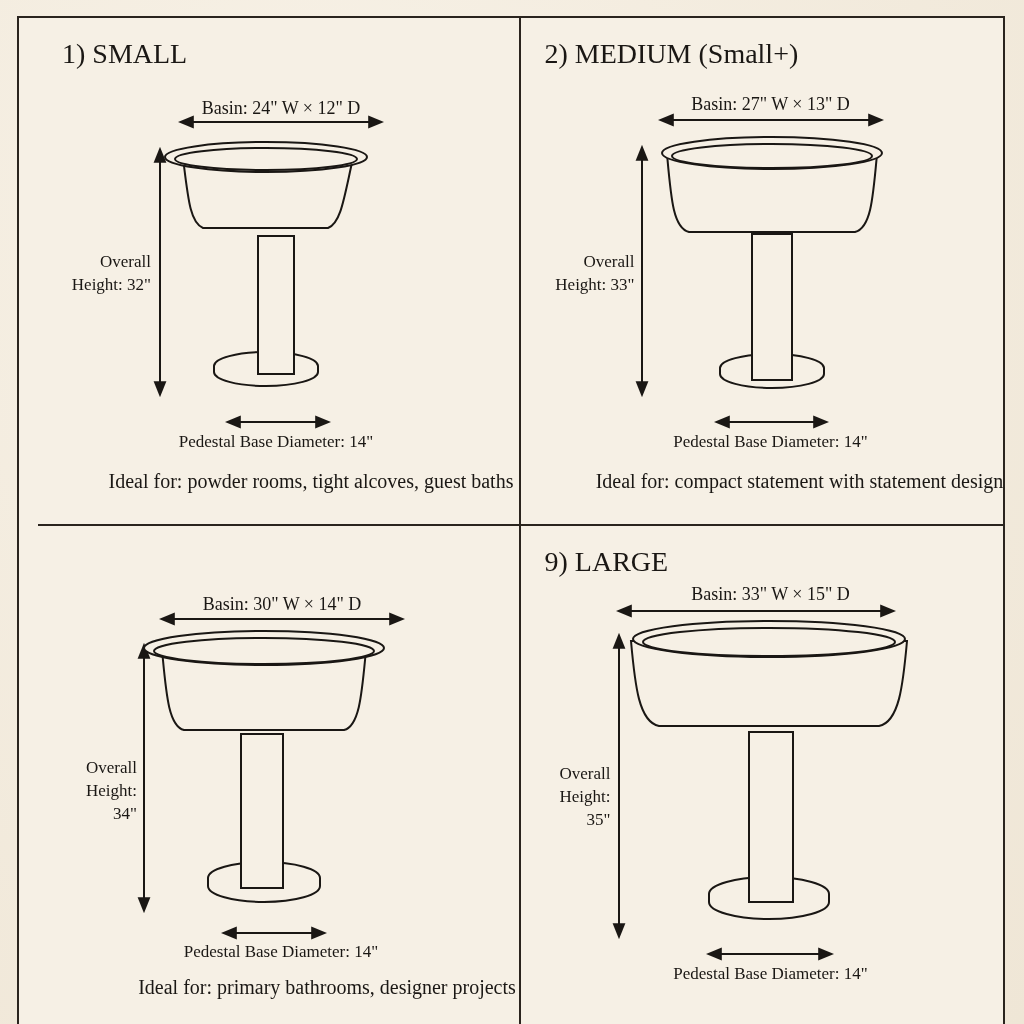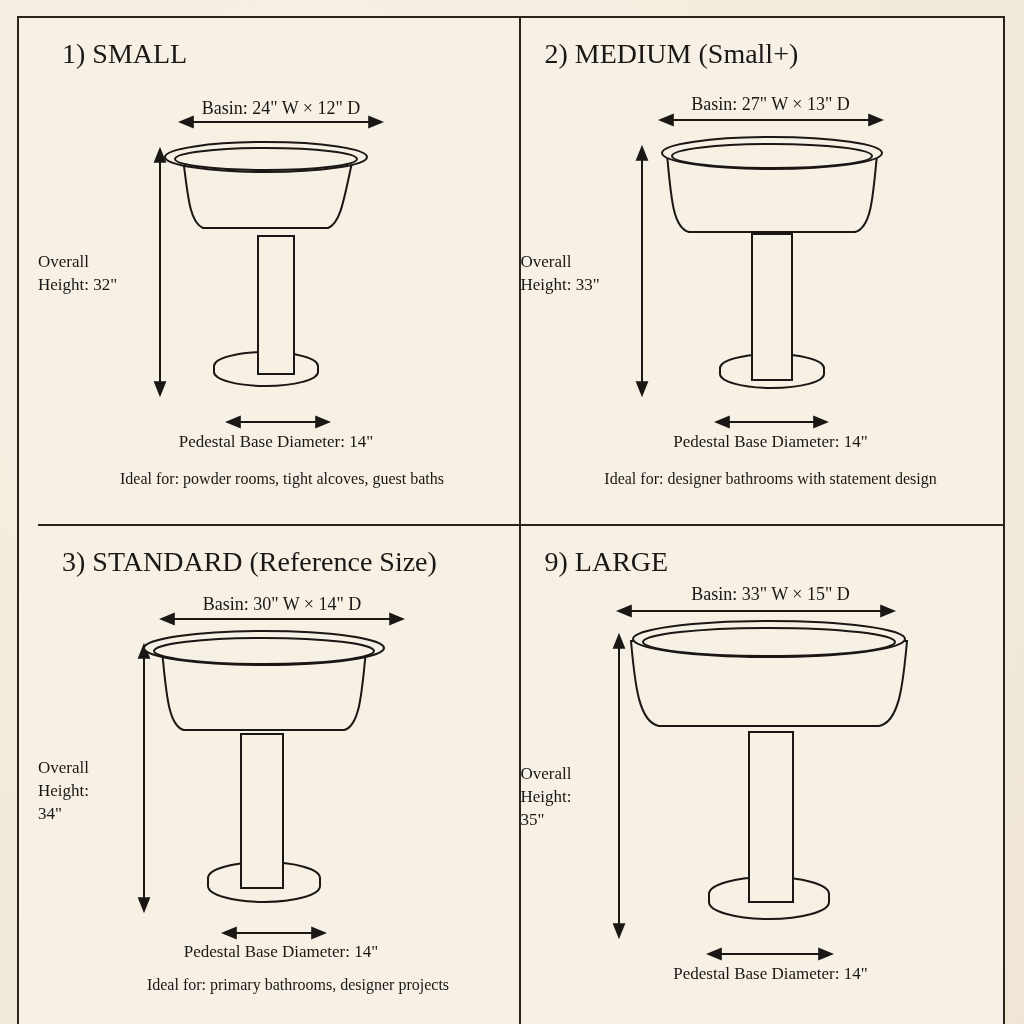--- a/index.html
+++ b/index.html
@@ -17,23 +17,23 @@
       display:grid; grid-template-columns:1fr 1fr; grid-template-rows:1fr 1fr;
       background:#f6f0e5;
       padding-left:19px;
     }
     .panel { position:relative; box-sizing:border-box; }
     .panel.tl { border-right:2px solid #2a241e; border-bottom:2px solid #2a241e; }
     .panel.tr { border-bottom:2px solid #2a241e; }
     .panel.bl { border-right:2px solid #2a241e; }
     .title { position:absolute; left:24px; top:20px; font-size:28px; white-space:nowrap; }
     .basin-label { position:absolute; font-size:18px; white-space:nowrap; transform:translateX(-50%); }
-    .height-label { position:absolute; font-size:17px; text-align:left; line-height:23px; }
+    .height-label { position:absolute; font-size:17px; text-align:right; line-height:23px; }
     .base-label { position:absolute; font-size:17px; white-space:nowrap; transform:translateX(-50%); }
-    .ideal { position:absolute; font-size:16px; white-space:nowrap; transform:translateX(-50%); }
+    .ideal { position:absolute; font-size:20px; white-space:nowrap; transform:translateX(-50%);margin-left:29px; }
     svg.drawing { position:absolute; left:0; top:0; overflow:visible; }
   </style>
 </head>
 <body>
 
 <svg width="0" height="0" style="position:absolute">
   <defs>
     <marker id="ah" viewBox="0 0 10 10" refX="8" refY="5" markerWidth="8" markerHeight="8" orient="auto-start-reverse">
       <path d="M0,1 L10,5 L0,9 Z" fill="#1a1714"></path>
     </marker>
@@ -82,25 +82,24 @@
         <ellipse cx="251" cy="350" rx="52" ry="14"></ellipse>
         <path d="M199,350 v6 a52,14 0 0 0 104,0 v-6"></path>
         <rect x="231" y="216" width="40" height="146"></rect>
         <path d="M146,136 C150,180 152,210 168,214 L334,214 C350,210 352,180 356,136 Z"></path>
         <ellipse cx="251" cy="135" rx="110" ry="16"></ellipse>
         <ellipse cx="251" cy="138" rx="100" ry="12"></ellipse>
       </g>
       <line x1="196" y1="404" x2="305" y2="404" stroke="#1a1714" stroke-width="2" marker-start="url(#ah)" marker-end="url(#ah)"></line>
     </svg>
     <div class="base-label" style="left:250px; top:414px;">Pedestal Base Diameter: 14"</div>
-    <div class="ideal" style="left:250px; top:452px;">Ideal for: designer bathrooms with statement design</div>
+    <div class="ideal" style="left:250px; top:452px;">Ideal for: compact statement with statement design</div>
   </div>
 
   <div class="panel bl">
-    <div class="title">3) STANDARD (Reference Size)</div>
     <div class="basin-label" style="left:244px; top:68px;">Basin: 30" W × 14" D</div>
     <div class="height-label" style="left:0; width:99px; top:230px;">
       <div>Overall</div>
         <div>Height:</div>
         <div>34"</div>
     </div>
     <svg class="drawing" width="494" height="494">
       <line x1="124" y1="93" x2="364" y2="93" stroke="#1a1714" stroke-width="2" marker-start="url(#ah)" marker-end="url(#ah)"></line>
       <line x1="106" y1="120" x2="106" y2="384" stroke="#1a1714" stroke-width="2" marker-start="url(#ah)" marker-end="url(#ah)"></line>
       <g fill="#f6f0e5" stroke="#1a1714" stroke-width="2">

